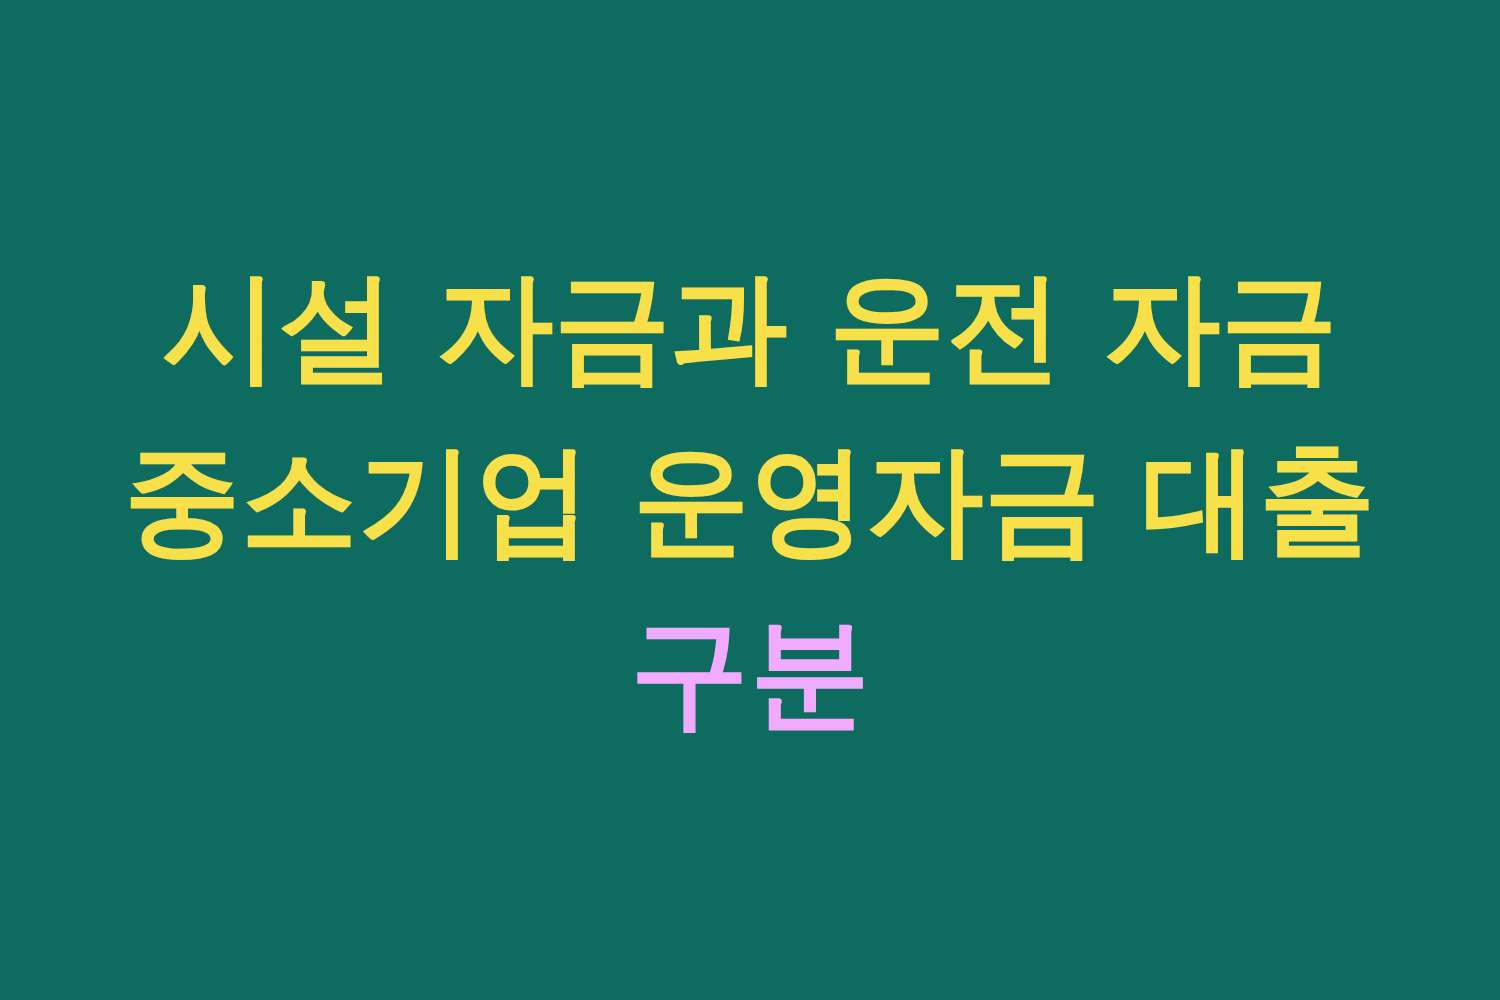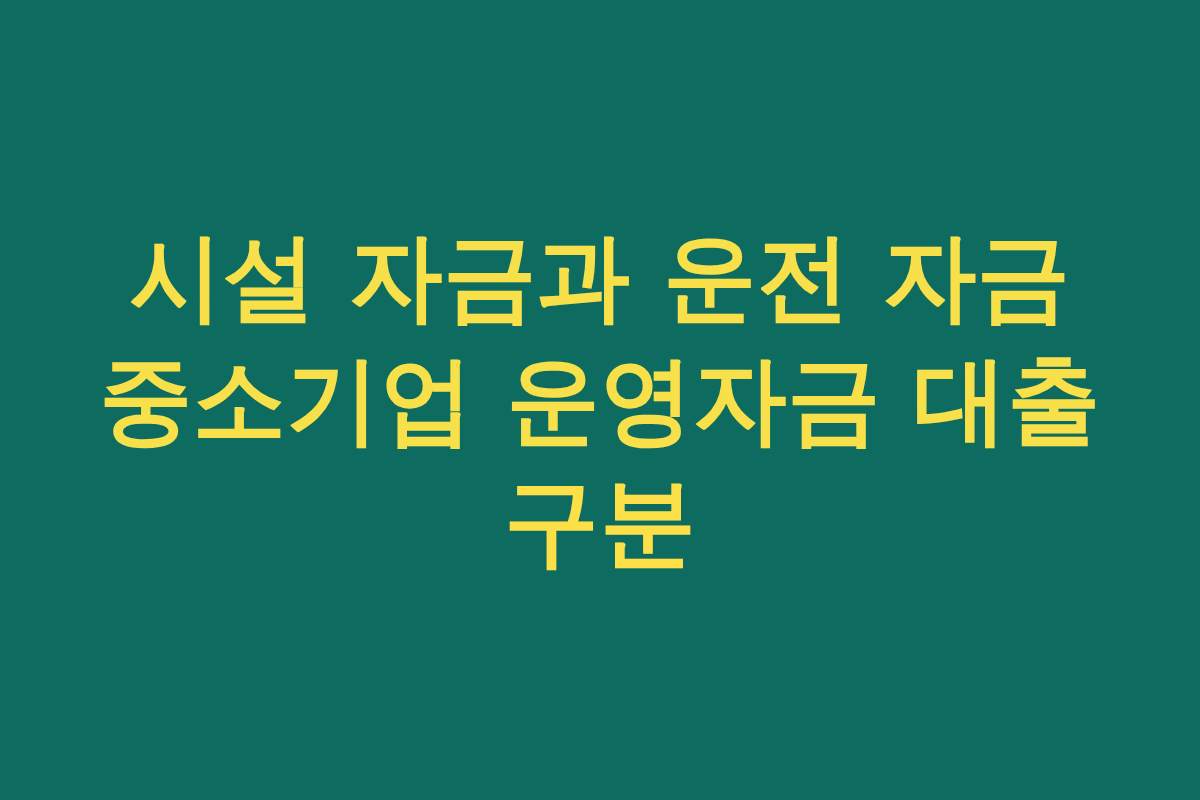--- a/index.html
+++ b/index.html
@@ -27,20 +27,21 @@
     overflow: hidden;
   }
 
   #headline {
     display: flex;
     flex-direction: column;
     align-items: center;
     justify-content: center;
     width: 1100px;
     text-align: center;
+    gap: 16px;
   }
 
   .headline-line {
     display: block;
     width: 100%;
     text-align: center;
     font-family: "DejaVu Sans", sans-serif;
     font-weight: 700;
     font-size: 96px;
     line-height: 1.28;
@@ -58,17 +59,17 @@
 <body>
 
 <div id="banner" style="background: rgb(14, 107, 96);">
 
   <div id="headline">
 
     <span class="headline-line l1" style="color: rgb(247, 224, 74);">시설 자금과 운전 자금</span>
 
     <span class="headline-line l2" style="color: rgb(247, 224, 74);">중소기업 운영자금 대출</span>
 
-    <span class="headline-line l3" style="color: #fde047;">구분</span>
+    <span class="headline-line l3" style="color: #f0abfc;">구분</span>
 
   </div>
 
 </div>
 
 </body></html>

